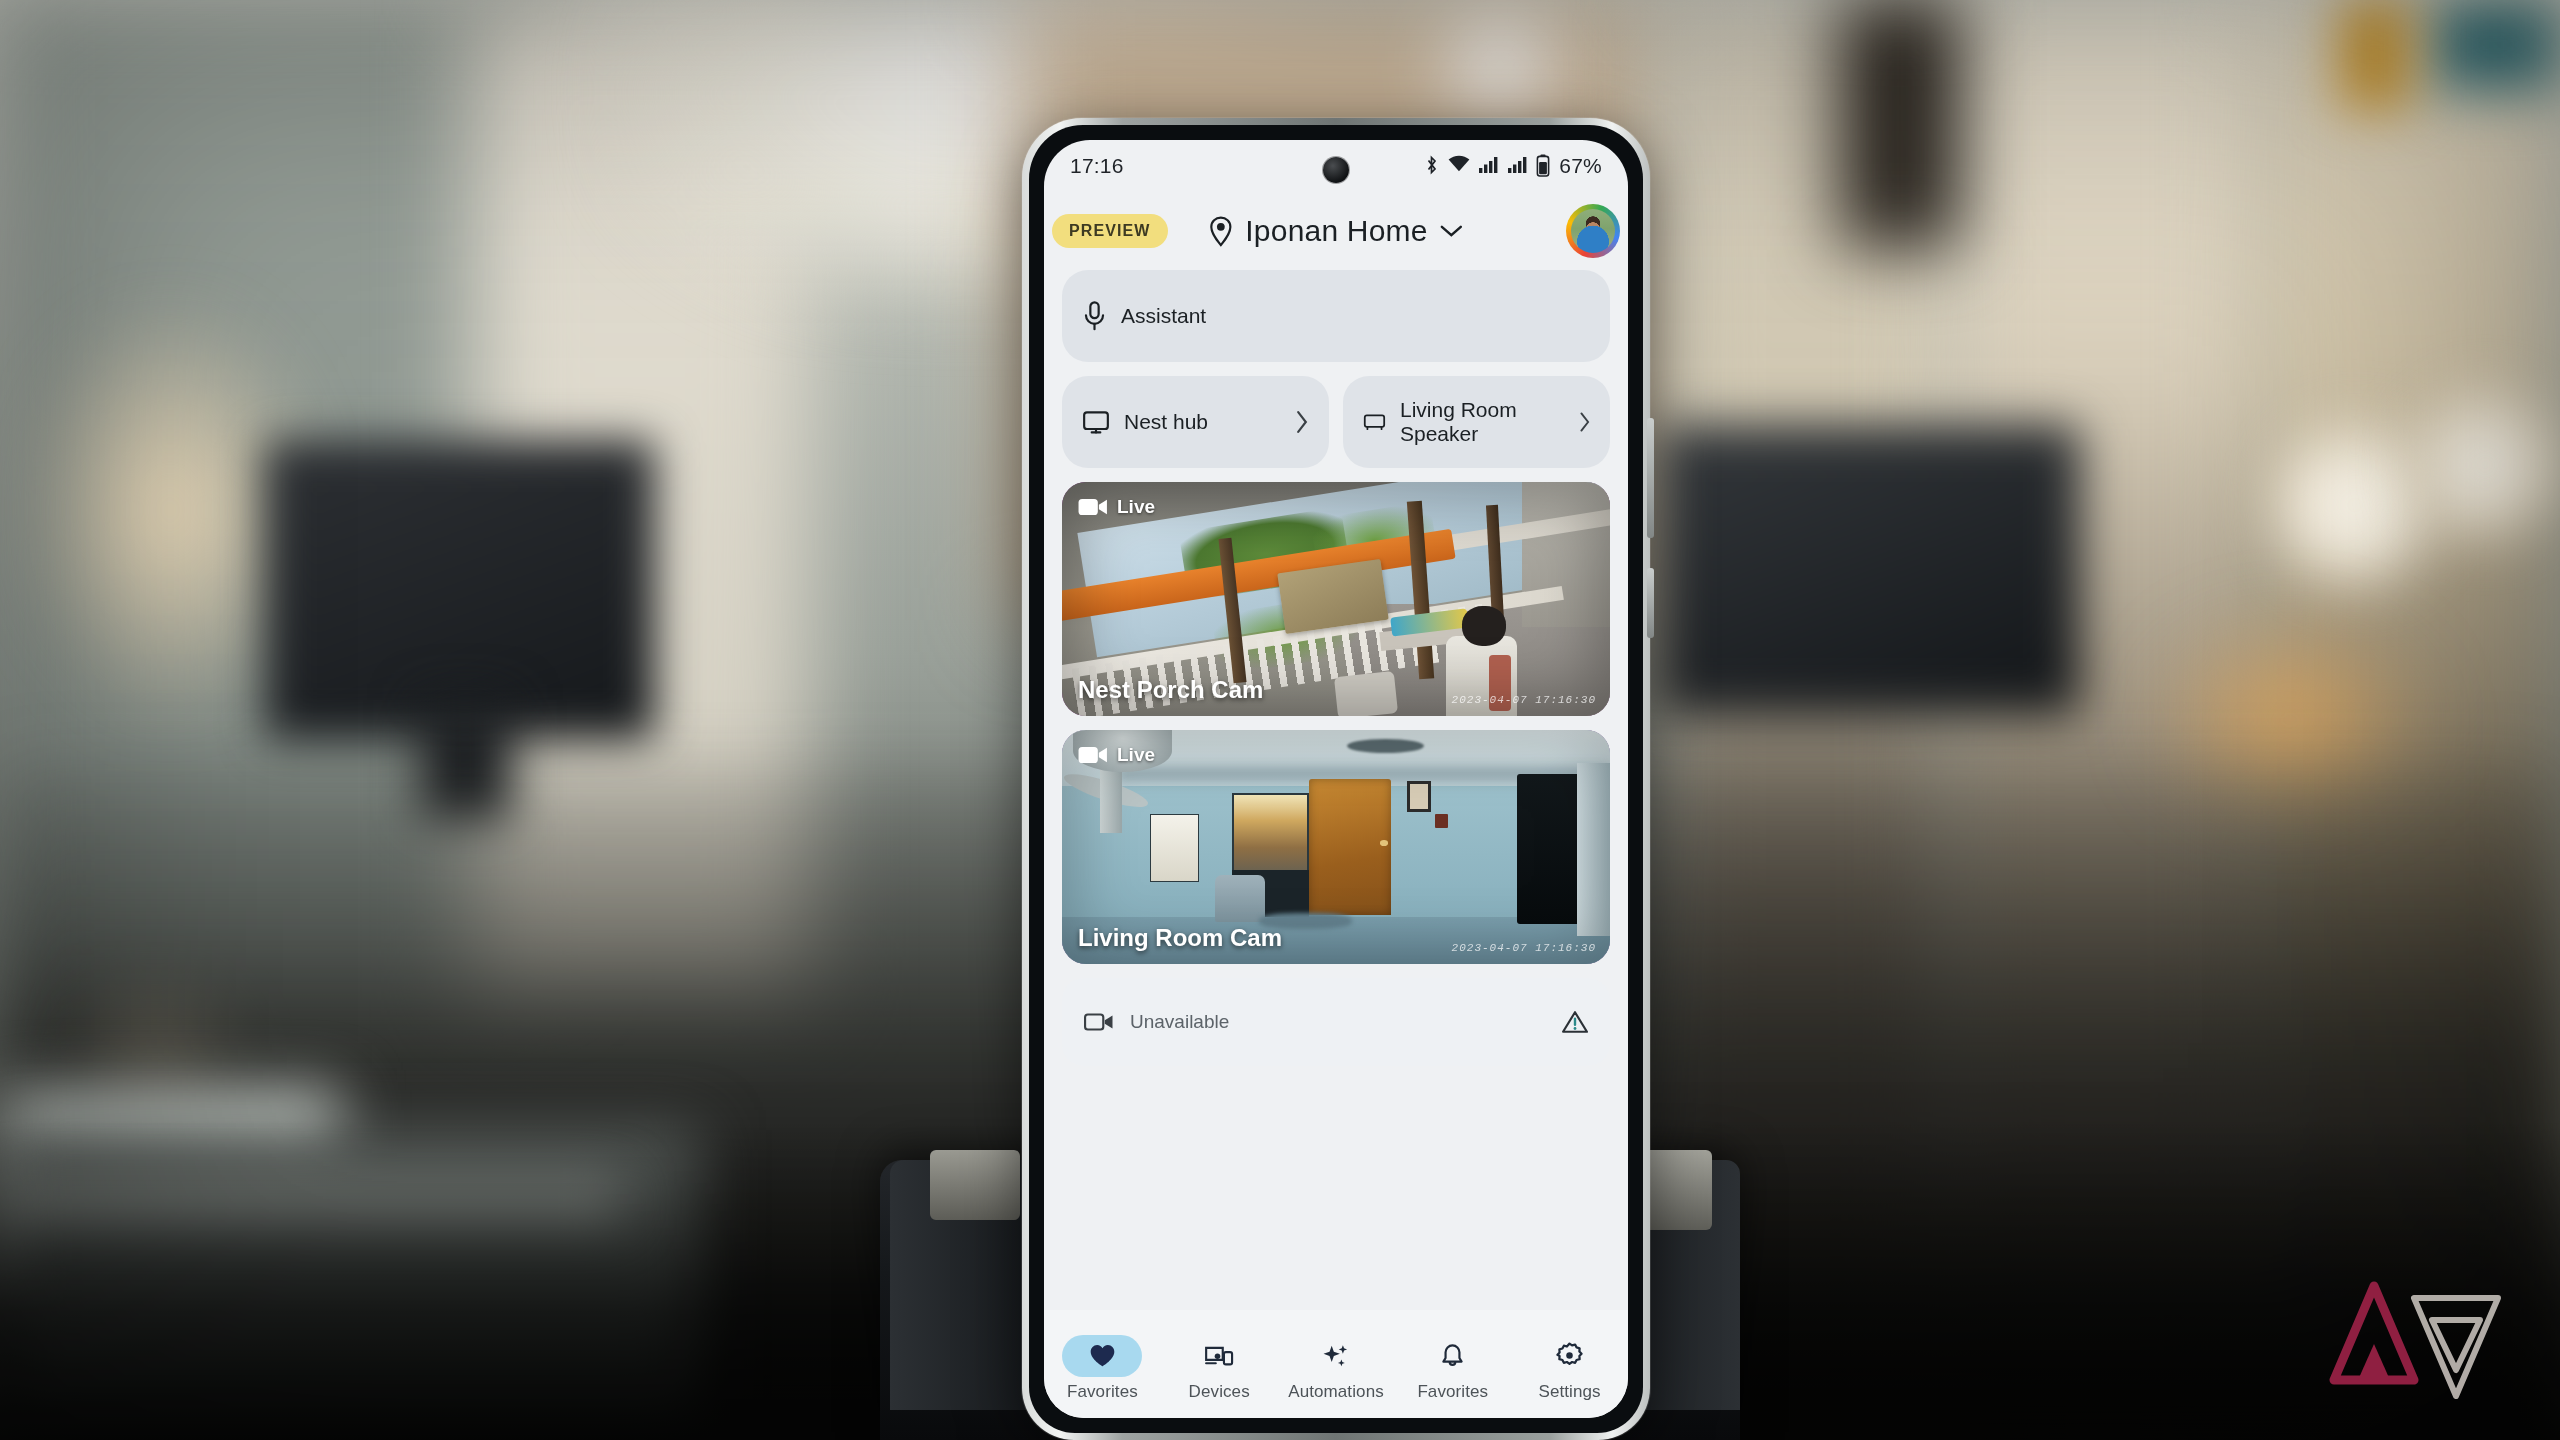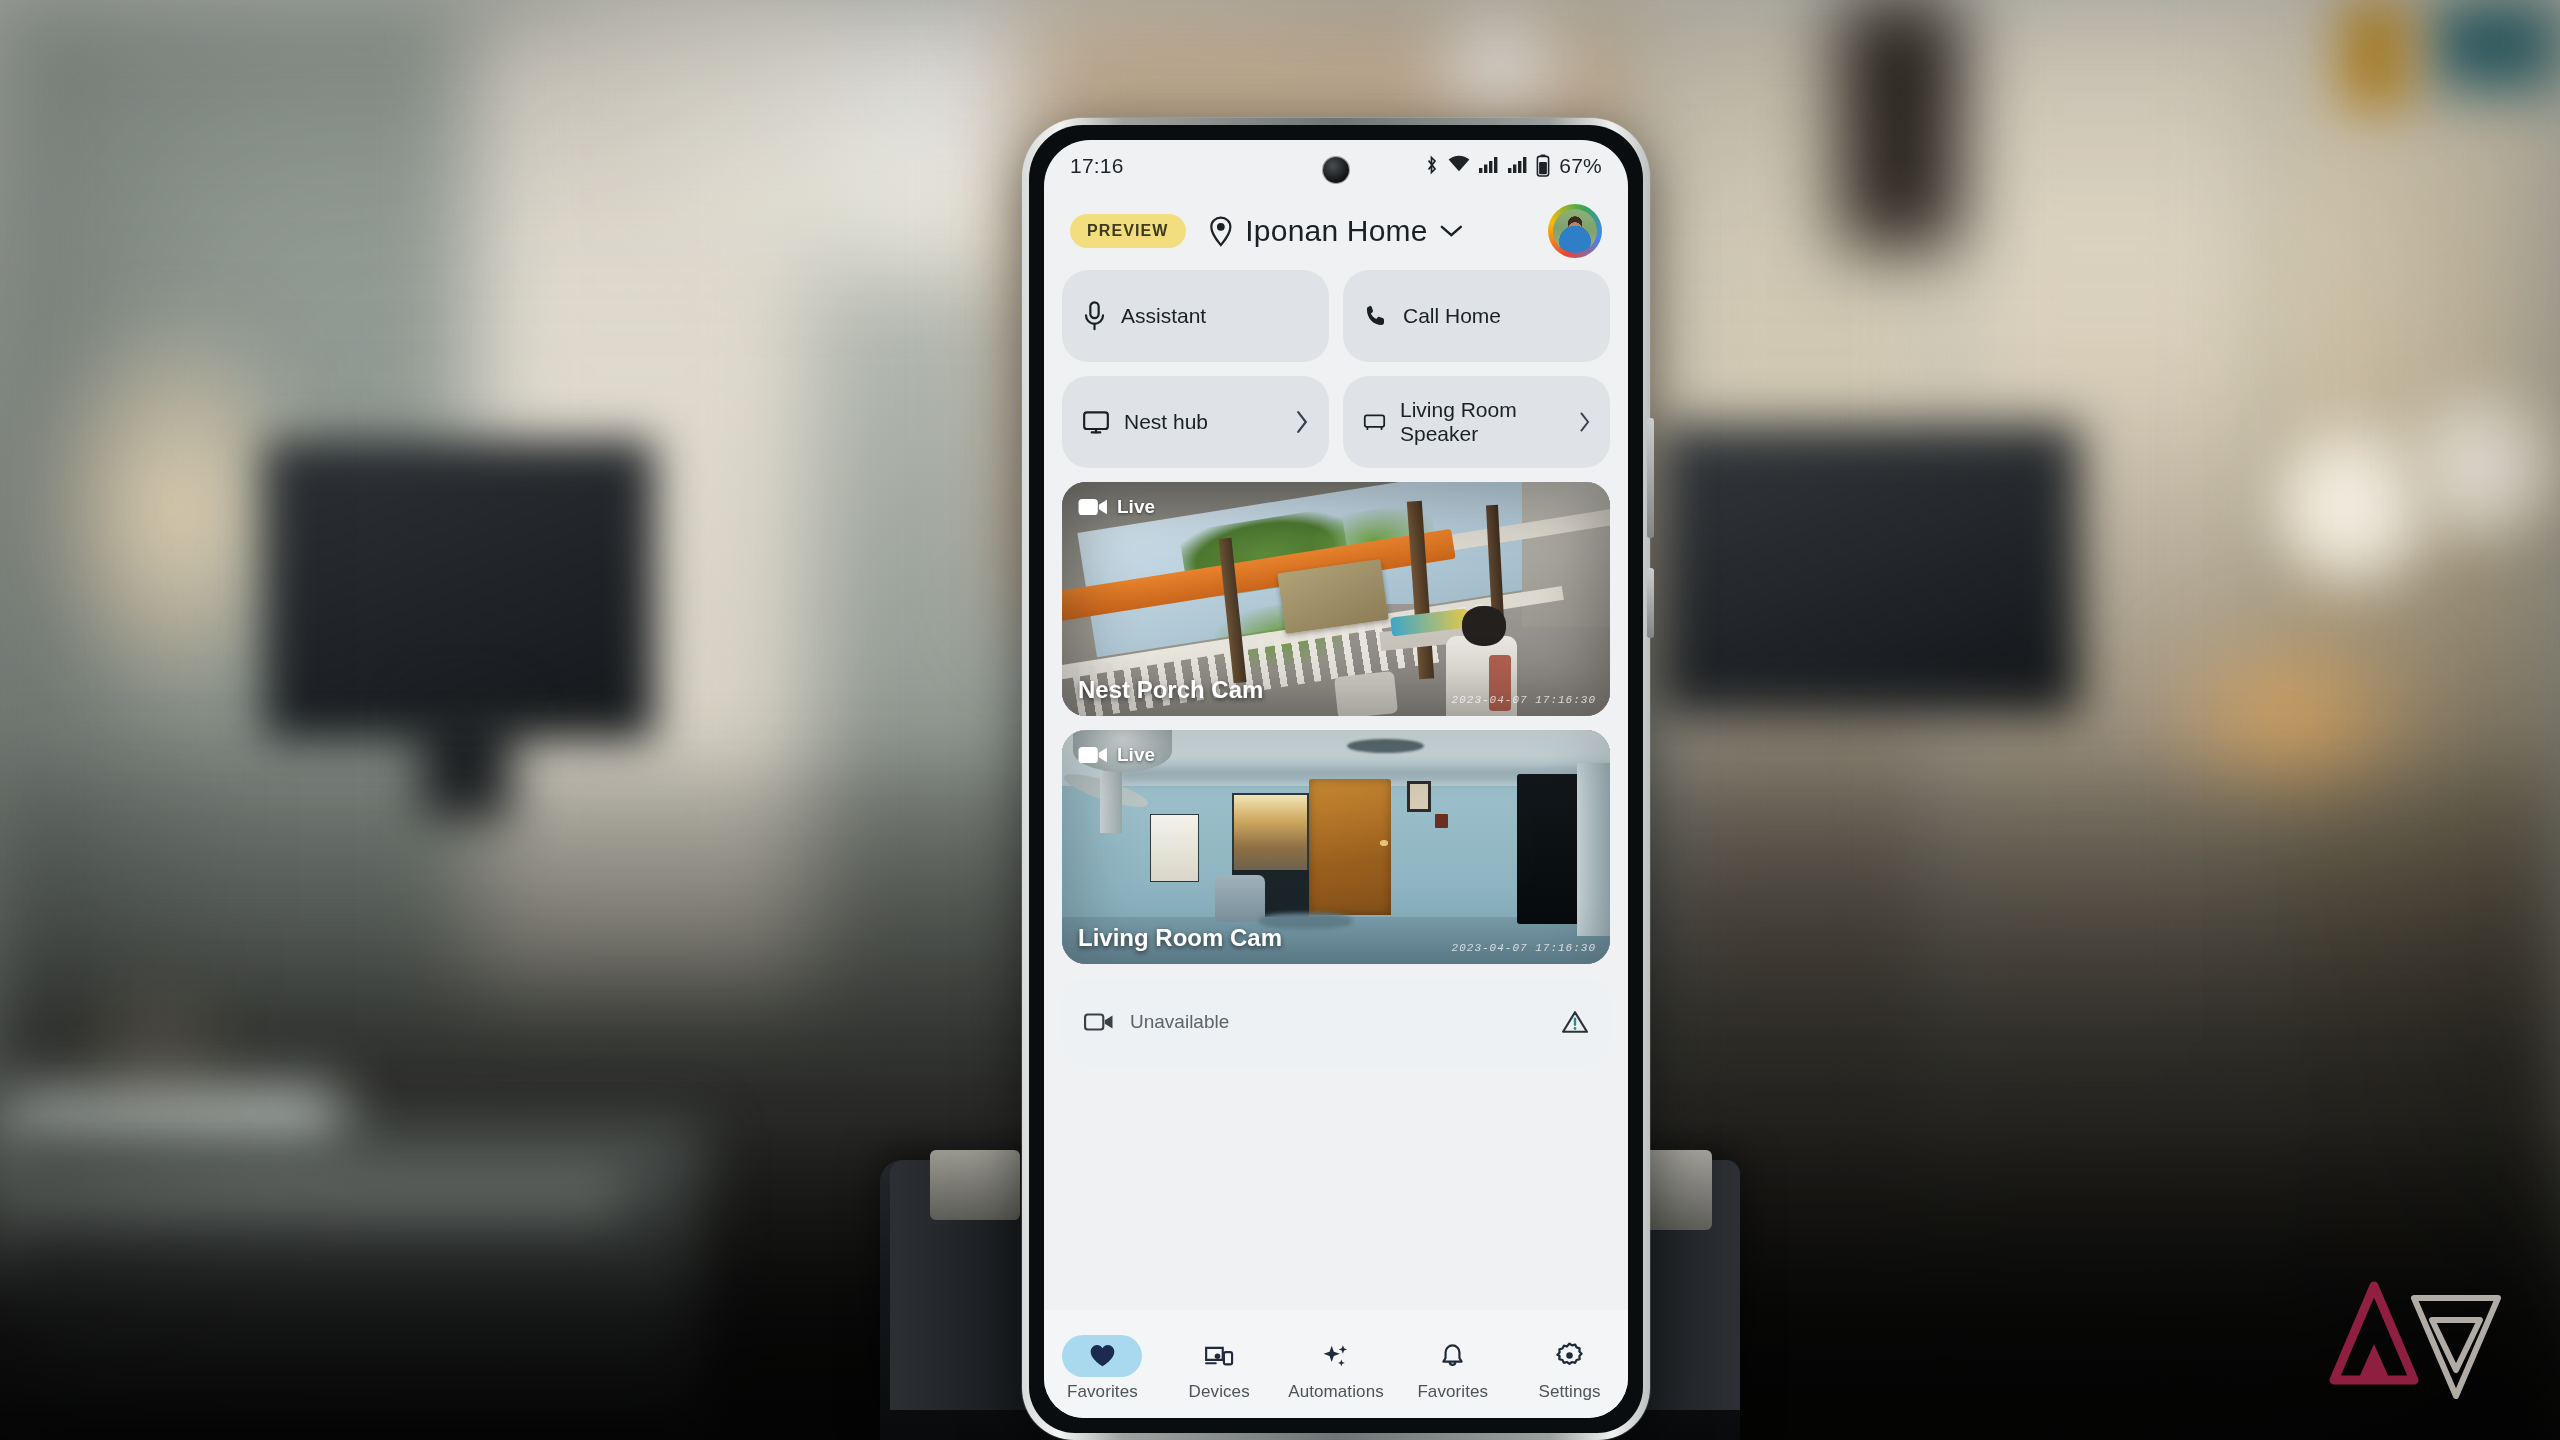--- a/index.html
+++ b/index.html
@@ -138,21 +138,21 @@
     width:26px; height:26px; border-radius:50%;
     background:radial-gradient(circle at 38% 34%,#4a4d50,#101214 70%);
     box-shadow:0 0 0 1px rgba(0,0,0,.35);
   }
   #status-right { margin-left:auto; display:flex; align-items:flex-start; gap:7px; }
   .st-ic { display:block; }
   #battery-pct { font-size:21px; margin-left:2px; }
 
   
   #app-header {
-    height:78px; display:flex; align-items:center; padding:0 26px; position:relative;
+    height:78px; display:flex; align-items:center; padding:0 8px; position:relative;
   }
   #preview-badge {
     background:#f2de7e; color:#3d3a22; font-size:16px; font-weight:700;
     letter-spacing:1.1px; padding:8px 17px; border-radius:20px;
   }
   #home-picker {
     position:absolute; left:50%; transform:translateX(-50%);
     display:flex; align-items:center; gap:11px; color:#1b2024;
   }
   #home-name { font-size:30px; font-weight:400; letter-spacing:.2px; }
@@ -425,26 +425,20 @@
 
         <div class="tile-row">
           <div class="tile">
             <svg width="25" height="30" viewBox="0 0 20 26">
               <rect x="6.4" y="1.2" width="7.2" height="13.6" rx="3.6" fill="none" stroke="#1b2024" stroke-width="1.9"></rect>
               <path d="M2.6 12.4a7.4 7.4 0 0 0 14.8 0" fill="none" stroke="#1b2024" stroke-width="1.9" stroke-linecap="round"></path>
               <path d="M10 19.8v4.6" stroke="#1b2024" stroke-width="1.9" stroke-linecap="round"></path>
             </svg>
             <span class="tile-label">Assistant</span>
           </div>
-          <div class="tile">
-            <svg width="26" height="26" viewBox="0 0 24 24">
-              <path d="M6.2 2.6c1 0 1.6.5 1.9 1.4l1 2.7c.3.9.1 1.6-.6 2.1l-1.2.9c1 2.2 2.8 4 5 5l.9-1.2c.5-.7 1.2-.9 2.1-.6l2.7 1c.9.3 1.4.9 1.4 1.9v2.3c0 1.3-1 2.3-2.3 2.3C9.6 20.4 3.6 14.4 3.6 5.6 3.6 4.3 4.6 3.3 5.9 3.3z" fill="#1b2024"></path>
-            </svg>
-            <span class="tile-label">Call Home</span>
-          </div>
         </div>
 
         <div class="tile-row">
           <div class="tile">
             <svg width="28" height="26" viewBox="0 0 26 24">
               <rect x="2" y="3" width="22" height="15.5" rx="2.6" fill="none" stroke="#1b2024" stroke-width="2"></rect>
               <path d="M13 18.5v3.2" stroke="#1b2024" stroke-width="2" stroke-linecap="round"></path>
               <path d="M9 21.7h8" stroke="#1b2024" stroke-width="2" stroke-linecap="round"></path>
             </svg>
             <span class="tile-label">Nest hub</span>

